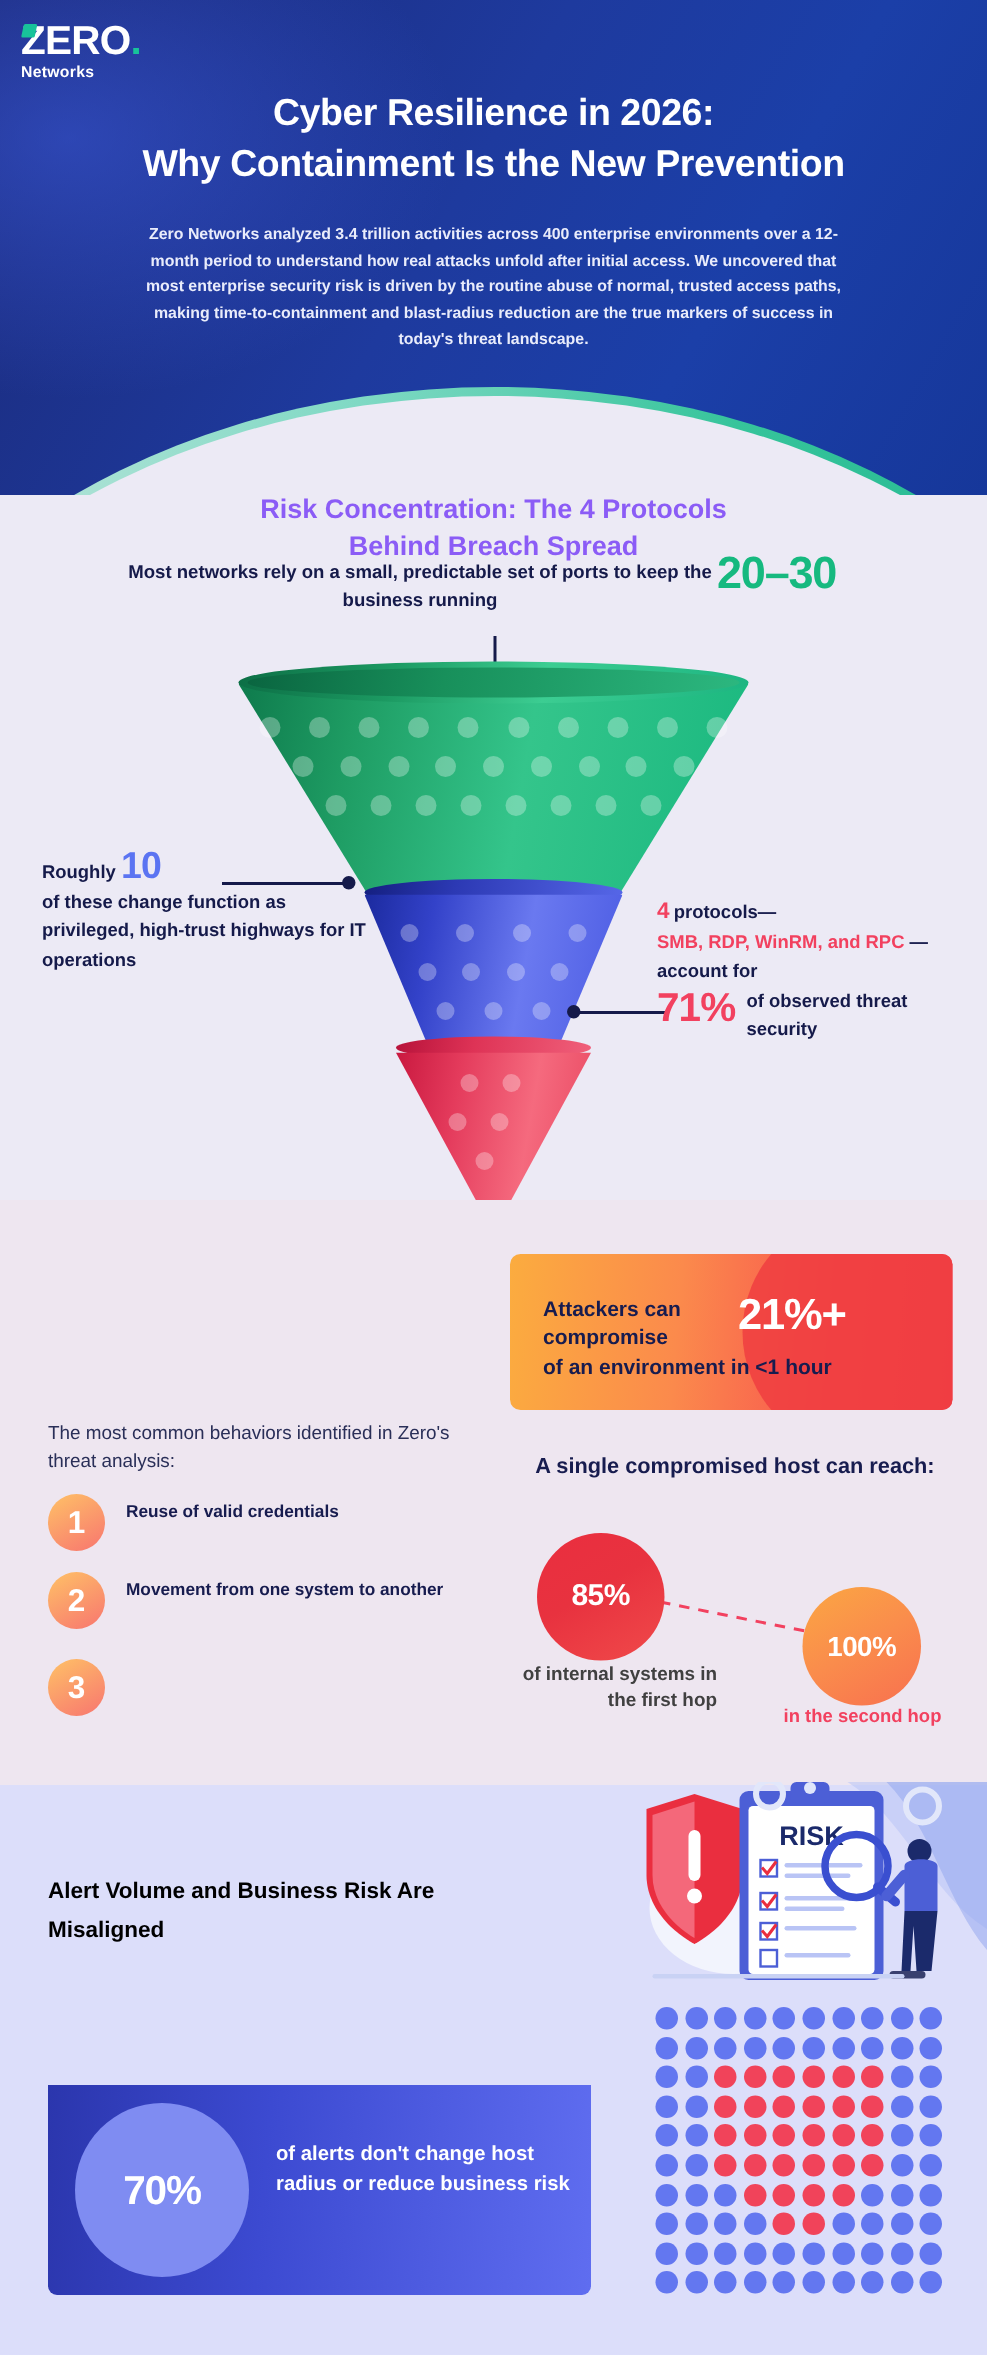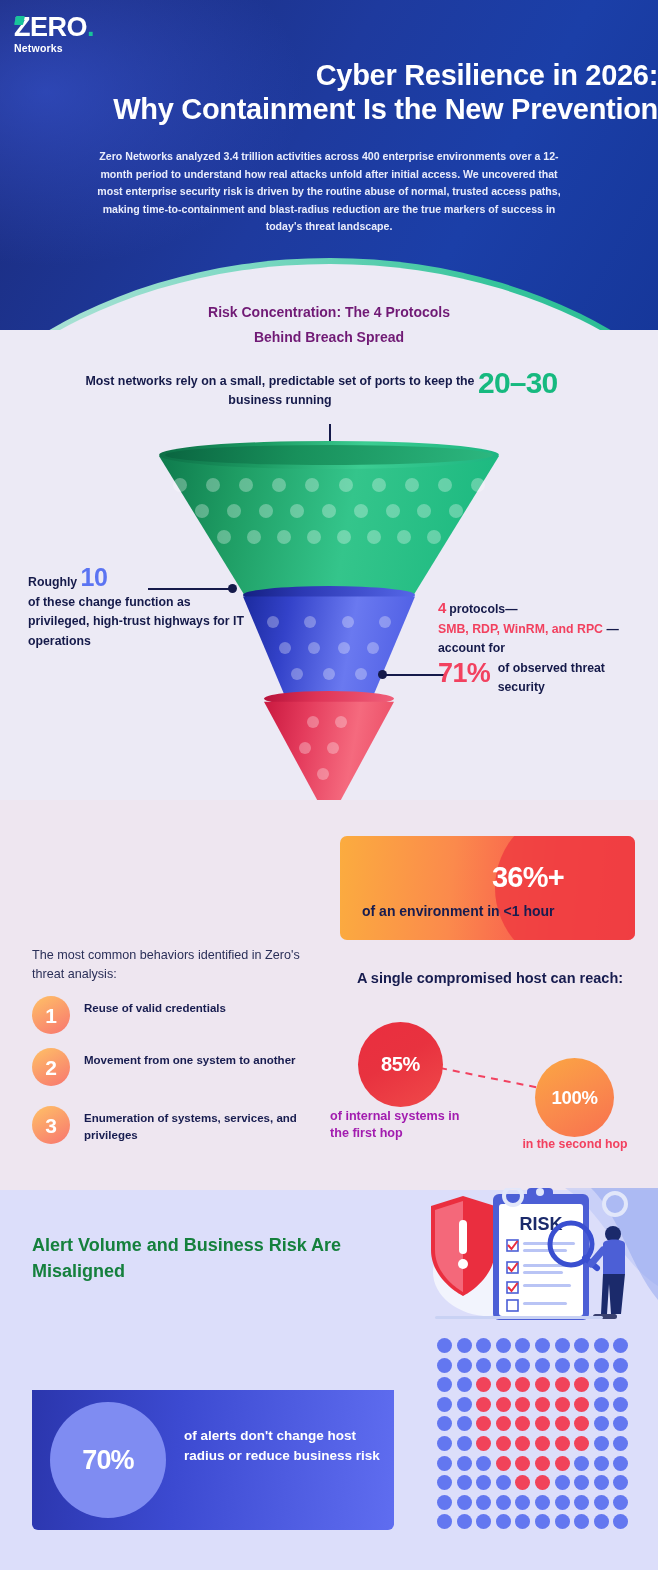--- a/index.html
+++ b/index.html
@@ -33,22 +33,22 @@
   .logo-dot { color: #18c39a; }
   .logo-sub {
     font-size: 10.5px; font-weight: 800; color: #ffffff; letter-spacing: .2px;
     margin-top: 1px;
   }
   .logo-tick {
     position: absolute; left: 1px; top: 2px; width: 9px; height: 9px;
     background: #18c39a; border-radius: 1px; transform: skewX(-12deg);
   }
   .hero-title {
-    position: absolute; top: 58px; left: 0; width: 658px; text-align: right;
-    color: #fff; font-size: 29px; font-weight: 800; line-height: 34px;
+    position: absolute; top: 58px; left: 0; width: 658px; text-align: center;
+    color: #fff; font-size: 25px; font-weight: 800; line-height: 34px;
     letter-spacing: -0.3px;
   }
   .hero-sub {
     position: absolute; top: 148px; left: 93px; width: 472px; text-align: center;
     color: #e9ecfb; font-size: 10.6px; font-weight: 700; line-height: 17.6px;
   }
   .hero-curve {
     position: absolute; left: -120px; top: 258px; width: 900px; height: 330px;
     border-radius: 50% 50% 0 0 / 100% 100% 0 0;
     background: linear-gradient(90deg, #cfe9e2 0%, #7fd9c4 40%, #36c49b 68%, #1fb48e 100%);
@@ -58,22 +58,22 @@
     border-radius: 50% 50% 0 0 / 100% 100% 0 0;
     background: #eceaf5;
   }
 
   
   .sec1 {
     position: absolute; top: 300px; left: 0; width: 658px; height: 500px;
     background: transparent;
   }
   .s1-title {
-    position: absolute; top: 0; left: 60px; width: 538px; text-align: center;
-    color: #701a75; font-size: 14px; font-weight: 800; line-height: 25px;
+    position: absolute; top: 27px; left: 60px; width: 538px; text-align: center;
+    color: #8b5cf6; font-size: 18px; font-weight: 800; line-height: 25px;
   }
   .s1-lead {
     position: absolute; top: 72px; left: 80px; width: 400px; text-align: center;
     color: #151a4a; font-size: 12.4px; font-weight: 700; line-height: 19px;
   }
   .s1-2030 {
     position: absolute; top: 66px; left: 478px; width: 120px; text-align: left;
     color: #16b97f; font-size: 30px; font-weight: 800; letter-spacing: -0.8px;
   }
 
@@ -197,39 +197,39 @@
     display: flex; align-items: center; justify-content: center;
     color: #fff; font-size: 20px; font-weight: 800; letter-spacing: -0.3px;
   }
   .hop-c2 {
     position: absolute; left: 535px; top: 258px; width: 79px; height: 79px; border-radius: 50%;
     background: linear-gradient(150deg, #fba743 0%, #fa8c4c 50%, #f8704f 100%);
     display: flex; align-items: center; justify-content: center;
     color: #fff; font-size: 18.5px; font-weight: 800; letter-spacing: -0.3px;
   }
   .hop-l1 {
-    position: absolute; left: 330px; top: 308px; width: 148px; text-align: left;
-    color: #a21caf; font-size: 12.6px; font-weight: 800; line-height: 17px;
+    position: absolute; left: 330px; top: 308px; width: 148px; text-align: right;
+    color: #404040; font-size: 12.6px; font-weight: 800; line-height: 17px;
   }
   .hop-l2 {
     position: absolute; left: 512px; top: 336px; width: 126px; text-align: center;
     color: #f2415f; font-size: 12.3px; font-weight: 800; line-height: 17px;
   }
   .hop-dash {
     position: absolute; left: 438px; top: 265px; width: 104px; height: 26px;
   }
 
   
   .sec3 {
     position: absolute; top: 1190px; left: 0; width: 658px; height: 380px;
     background: #dcdefa; overflow: hidden;
   }
   .s3-title {
-    position: absolute; top: 42px; left: 32px; width: 330px;
-    color: #15803d; font-size: 18px; font-weight: 800; line-height: 26px;
+    position: absolute; top: 58px; left: 32px; width: 330px;
+    color: #000000; font-size: 15px; font-weight: 800; line-height: 26px;
   }
   .card-neq {
     position: absolute; left: 32px; top: 135px; width: 362px; height: 64px;
     background: #eaecfb; border-radius: 6px 6px 0 0;
     display: flex; align-items: center; justify-content: center; gap: 14px;
   }
   .neq-left { color: #171c4f; font-size: 15.5px; font-weight: 800; }
   .neq-box {
     width: 40px; height: 38px; border-radius: 5px; background: #f2455f;
     display: flex; align-items: center; justify-content: center;
@@ -415,26 +415,26 @@
     <div class="beh-row" style="top:196px;">
       <div class="beh-num">1</div>
       <div class="beh-txt">Reuse of valid credentials</div>
     </div>
     <div class="beh-row" style="top:248px;">
       <div class="beh-num">2</div>
       <div class="beh-txt">Movement from one system to another</div>
     </div>
     <div class="beh-row" style="top:306px;">
       <div class="beh-num">3</div>
-      <div class="beh-txt">Enumeration of systems, services, and privileges</div>
     </div>
 
     <div class="card60">
       <div class="card60-circle"></div>
-      <div class="card60-big">36%+</div>
+      <div class="card60-t1">Attackers can compromise</div>
+      <div class="card60-big">21%+</div>
       <div class="card60-t2">of an environment in &lt;1 hour</div>
     </div>
 
     <div class="s2-reach">A single compromised host can reach:</div>
 
     <svg class="hop-dash" viewBox="0 0 104 26">
       <line x1="2" y1="3" x2="102" y2="23" stroke="#f2415f" stroke-width="2" stroke-dasharray="7 6"></line>
     </svg>
 
     <div class="hop-c1">85%</div>

